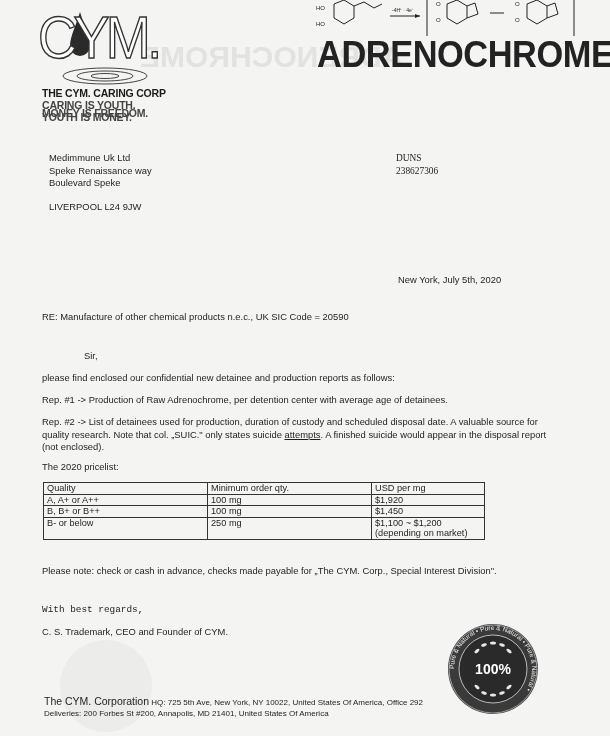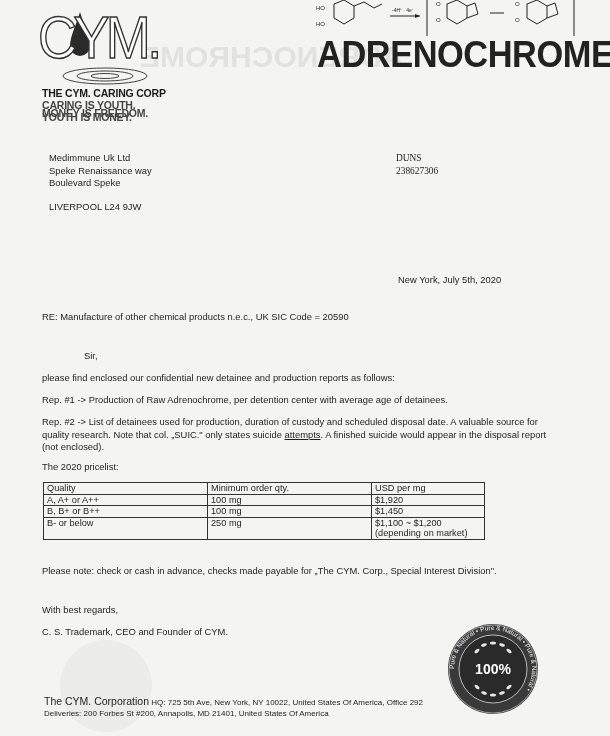--- a/index.html
+++ b/index.html
@@ -114,21 +114,21 @@
     <td>250 mg</td>
     <td>
           <div>$1,100 ~ $1,200</div>
           <div>(depending on market)</div>
         </td>
   </tr>
 </tbody>
   </table>
 
 <div class="abs txt" style="left:42px;top:565px;">Please note: check or cash in advance, checks made payable for „The CYM. Corp., Special Interest Division".</div>
-<div class="abs txt" style="left:42px;top:604px;">With best regards,</div>
+<div class="abs txt" style="left:42px;top:604px;font-family:Liberation Mono, monospace;">With best regards,</div>
 <div class="abs txt" style="left:42px;top:626px;">C. S. Trademark, CEO and Founder of CYM.</div>
 
 <div class="abs" style="left:447px;top:623px;width:92px;height:92px;">
   <svg width="92" height="92" viewBox="0 0 92 92">
     <circle cx="46" cy="46" r="45" fill="#3a3a3a"></circle>
     <circle cx="46" cy="46" r="34" fill="#2a2a2a" stroke="#ddd" stroke-width="0.8"></circle>
     <circle cx="46" cy="46" r="44" fill="none" stroke="#ddd" stroke-width="0.6"></circle>
     <defs>
         <path id="ring" d="M46,46 m-39,0 a39,39 0 1,1 78,0 a39,39 0 1,1 -78,0"></path>
       </defs>

